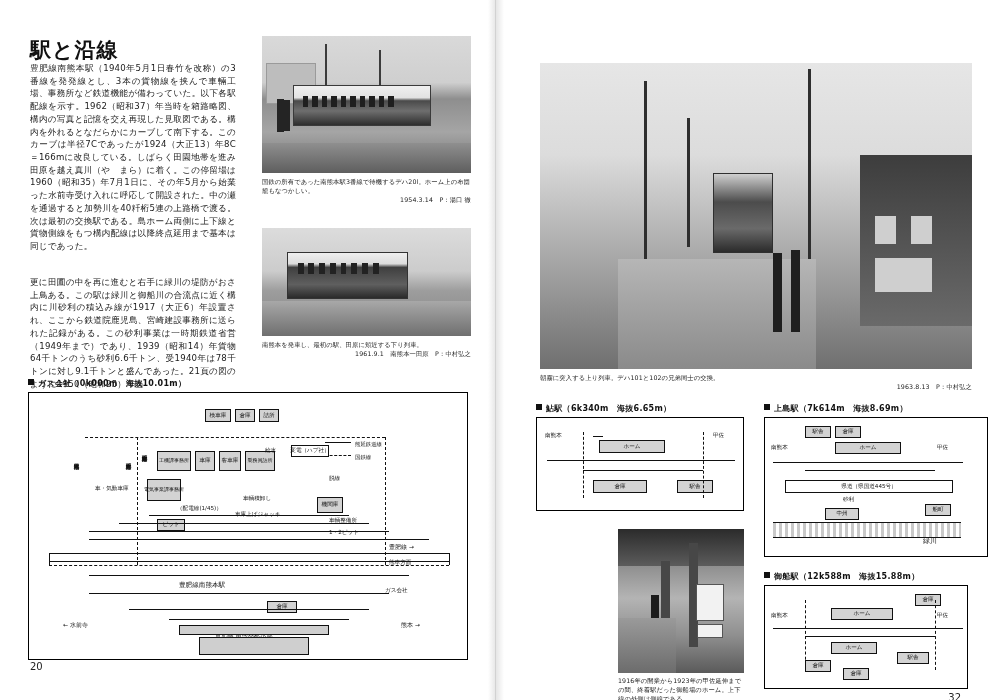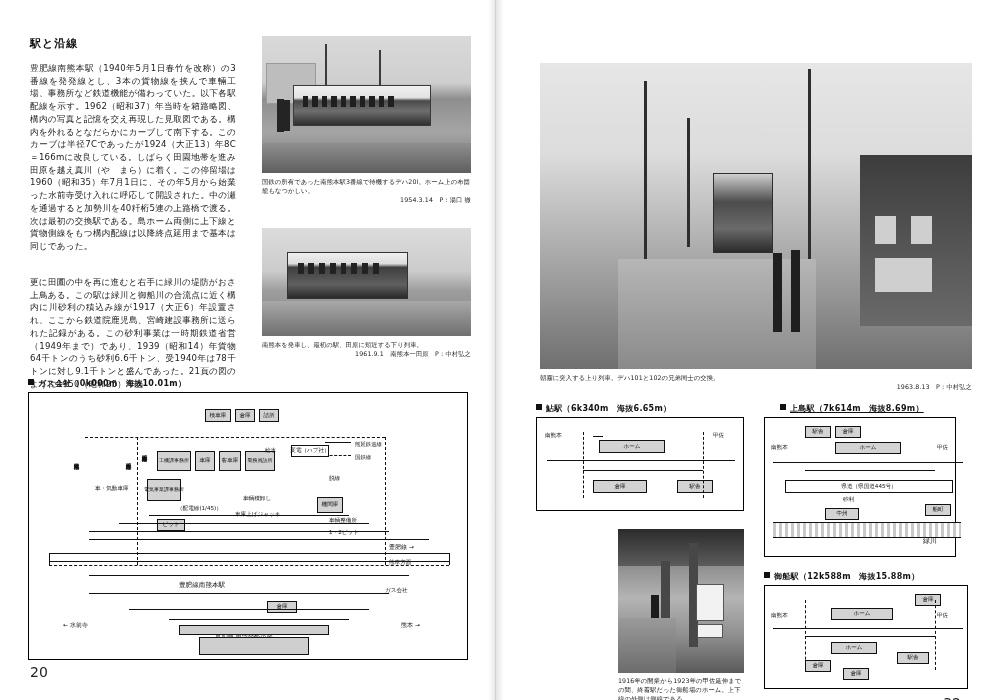--- a/index.html
+++ b/index.html
@@ -16,35 +16,35 @@
   .page-right { width: 495px; margin-top: 31px; }
 
   .gutter-shadow {
     position:absolute; left:488px; top:0; width:16px; height:700px;
     background: linear-gradient(to right, rgba(0,0,0,0.00), rgba(0,0,0,0.10), rgba(0,0,0,0.00));
     pointer-events:none; z-index:50;
   }
 
   
   .h1 {
-    position:absolute; font-size:11px; font-weight:bold; color:#111;
+    position:absolute; font-size:21px; font-weight:bold; color:#111;
     letter-spacing:1px;
   }
   .body-text {
     position:absolute;
     font-size:8.6px; line-height:1.48; color:#1a1a1a; text-align:justify;
     letter-spacing:0.2px;
   }
   .caption {
     position:absolute; font-size:6.3px; line-height:1.42; color:#222;
     letter-spacing:0.1px;
   }
   .caption .credit { display:block; text-align:right; }
   .folio {
-    position:absolute; bottom:20px; font-size:14px; color:#222;
+    position:absolute; bottom:28px; font-size:10px; color:#222;
   }
 
   
   .photo { position:absolute; overflow:hidden; background:#777; }
 
   
   .p1 { background:#9a9a9a; }
   .p1 .grad { position:absolute; inset:0; background:linear-gradient(to bottom,#d9d9d9 0%,#cfcfcf 34%,#8e8e8e 46%,#a5a5a5 70%,#707070 100%); }
   .p1 .car { position:absolute; left:15%; top:36%; width:66%; height:30%; background:linear-gradient(to bottom,#f0f0f0 0%,#e2e2e2 30%,#4a4a4a 38%,#6e6e6e 64%,#2e2e2e 100%); border:1px solid #3a3a3a; }
   .p1 .car .win { position:absolute; top:26%; height:26%; width:4.2%; background:#1f1f1f; }
@@ -269,24 +269,24 @@
       <div class="box" style="left:56px; top:62px; width:54px; height:13px;">倉庫</div>
       <div class="box" style="left:140px; top:62px; width:36px; height:13px;">駅舎</div>
       <div class="lbl" style="left:176px; top:14px;">甲佐</div>
       <div class="ln h" style="left:10px; top:42px; width:188px;"></div>
       <div class="ln h" style="left:46px; top:52px; width:120px;"></div>
       <div class="dash v" style="left:46px; top:14px; height:66px;"></div>
       <div class="dash v" style="left:166px; top:14px; height:66px;"></div>
       <div class="ln h" style="left:56px; top:18px; width:10px;"></div>
     </div>
 
-    <div class="diag-title" style="left:284px; top:372px;text-decoration:underline;">
+    <div class="diag-title" style="left:268px; top:372px;">
       <span class="sq"></span><span>上島駅（7k614m　海抜8.69m）</span>
     </div>
-    <div class="diagram" style="left:268px; top:386px; width:192px; height:140px;">
+    <div class="diagram" style="left:268px; top:386px; width:224px; height:140px;">
       <div class="lbl" style="left:6px; top:26px;">南熊本</div>
       <div class="box" style="left:40px; top:8px; width:26px; height:12px;">駅舎</div>
       <div class="box" style="left:70px; top:8px; width:26px; height:12px;">倉庫</div>
       <div class="box" style="left:70px; top:24px; width:66px; height:12px;">ホーム</div>
       <div class="lbl" style="left:172px; top:26px;">甲佐</div>
       <div class="ln h" style="left:8px; top:44px; width:190px;"></div>
       <div class="ln h" style="left:40px; top:52px; width:130px;"></div>
       <div class="box white" style="left:20px; top:62px; width:168px; height:13px;">県道（県国道445号）</div>
       <div class="lbl" style="left:78px; top:78px;">砂利</div>
       <div class="box" style="left:60px; top:90px; width:34px; height:12px;">中州</div>

